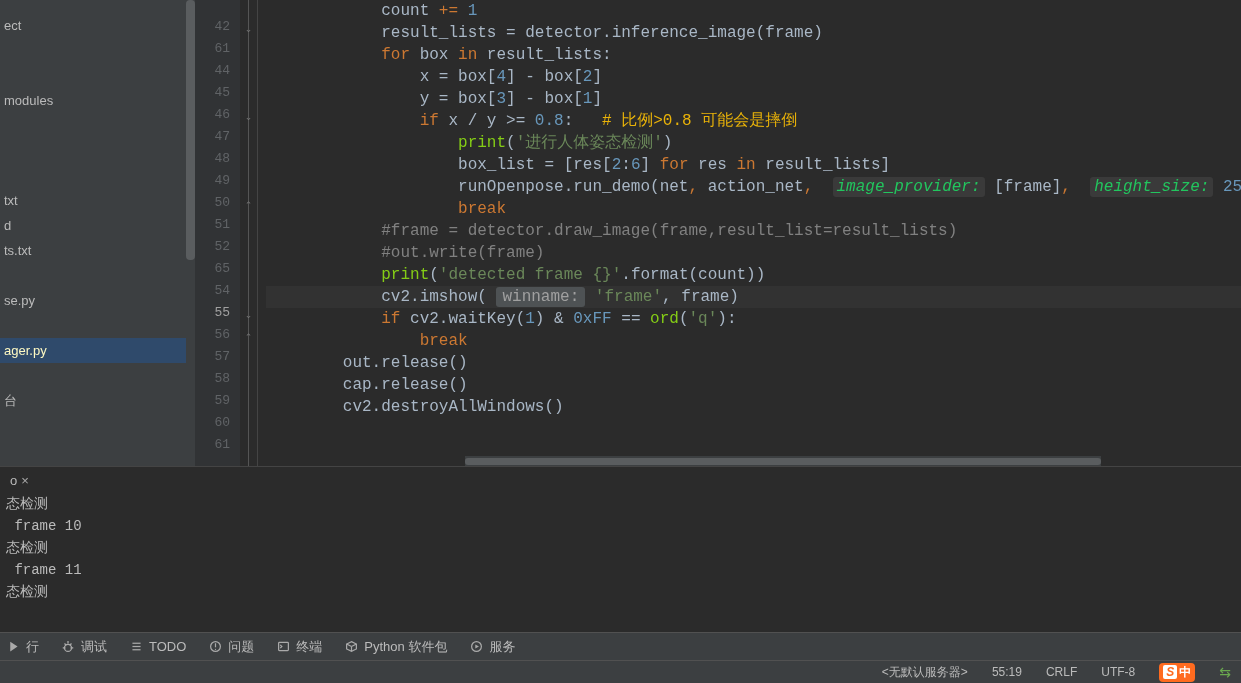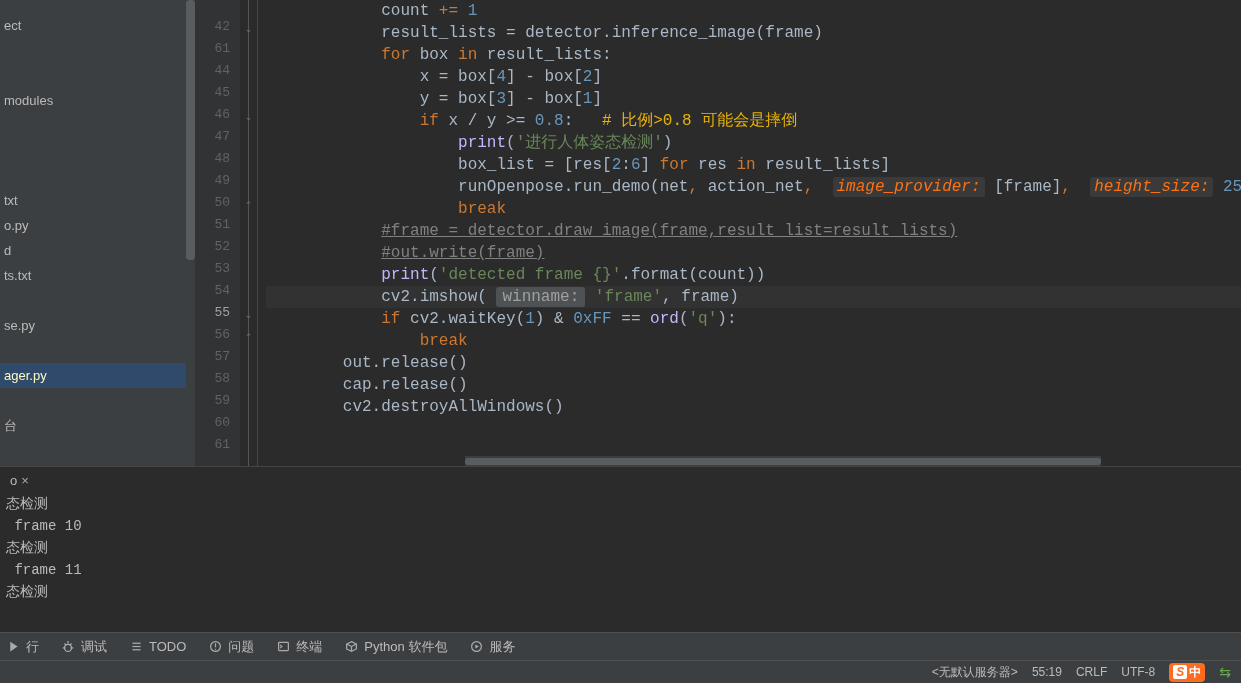--- a/index.html
+++ b/index.html
@@ -83,24 +83,24 @@
     padding-left: 8px;
     position: relative;
     overflow: hidden;
   }
   .code .row { height: 22px; }
   
   .kw { color: #cc7832; }
   .num { color: #6897bb; }
   .str { color: #6a8759; }
   .cmt { color: #eab308; }
-  .cmtu { color: #808080; text-decoration: underline; }
+  .cmtu { color: #808080; }
   .ident { color: #a9b7c6; }
-  .hint { color: #f97316; font-style: italic; background:#3a3a3a; padding:1px 4px; border-radius:3px;font-family:Liberation Mono, monospace;}
-  .fn { color: #c4b5fd; }
+  .hint { color: #22c55e; font-style: italic; background:#3a3a3a; padding:1px 4px; border-radius:3px;font-family:Liberation Mono, monospace;}
+  .fn { color: #84cc16; }
   .const { color: #cc7832; }
   .wn-hint { background:#4e5254; color:#a0a0a0; padding:1px 6px; border-radius:3px;margin-top:28px; }
   .caret-row { background: #323232; }
   .editor-hscroll {
     position: absolute; left: 270px; right: 140px; bottom: 0; height: 10px;
     background: #3c3f41;
   }
   .editor-hscroll-thumb {
     position: absolute; top:2px; left:0; height:7px; width:100%;
     background: #5a5d5f; border-radius:3px;
@@ -141,21 +141,21 @@
     cursor: pointer;
   }
   .toolwin-bar .tw .ico { width:14px; height:14px; display:inline-flex; align-items:center; justify-content:center; color:#aaa; }
   svg { stroke: currentColor; fill: none; stroke-width: 1.5; }
   
   .status-bar {
     height: 23px; flex: 0 0 23px;
     background: #3c3f41;
     border-top: 1px solid #515151;
     display: flex; align-items: center; justify-content: flex-end;
-    gap: 14px; padding: 0 10px;
+    gap: 24px; padding: 0 10px;
     font-size: 12px; color: #bbbbbb;
   }
   .status-bar .cell { white-space: nowrap; }
   .ime-badge {
     background:#ff6b1f; color:#fff; border-radius:4px; padding:1px 4px;
     font-size:12px; font-weight:bold;
     display:inline-flex; align-items:center; gap:2px;
   }
   .ime-badge .s { background:#fff; color:#ff6b1f; border-radius:2px; padding:0 3px; font-style:italic; font-weight:bold;}
   .powersave { color:#6aa84f; font-size:14px;}
@@ -169,21 +169,20 @@
     <div class="sidebar">
       <div class="tree" id="tree">
           <div class="item">ect</div>
           <div class="item"></div>
           <div class="item"></div>
           <div class="item">modules</div>
           <div class="item"></div>
           <div class="item"></div>
           <div class="item"></div>
           <div class="item">txt</div>
-          <div class="item">o.py</div>
           <div class="item">d</div>
           <div class="item">ts.txt</div>
           <div class="item"></div>
           <div class="item">se.py</div>
           <div class="item"></div>
           <div class="item sel">ager.py</div>
           <div class="item"></div>
           <div class="item">台</div>
         </div>
       <div class="scroll-track">
@@ -197,21 +196,21 @@
           <div class="ln">61</div>
           <div class="ln">44</div>
           <div class="ln">45</div>
           <div class="ln">46</div>
           <div class="ln">47</div>
           <div class="ln">48</div>
           <div class="ln">49</div>
           <div class="ln">50</div>
           <div class="ln">51</div>
           <div class="ln">52</div>
-          <div class="ln">53</div>
+          <div class="ln">65</div>
           <div class="ln">54</div>
           <div class="ln cur">55</div>
           <div class="ln">56</div>
           <div class="ln">57</div>
           <div class="ln">58</div>
           <div class="ln">59</div>
           <div class="ln">60</div>
           <div class="ln">61</div>
         </div>
       <div class="fold-strip">

